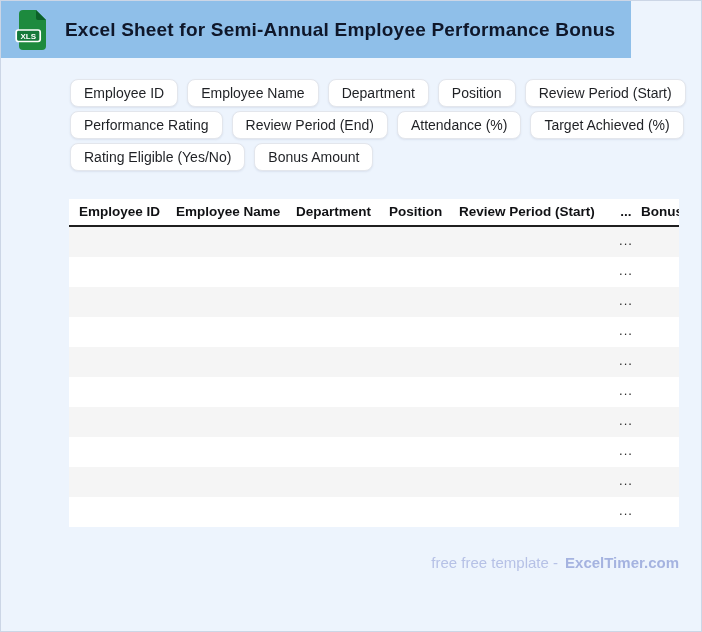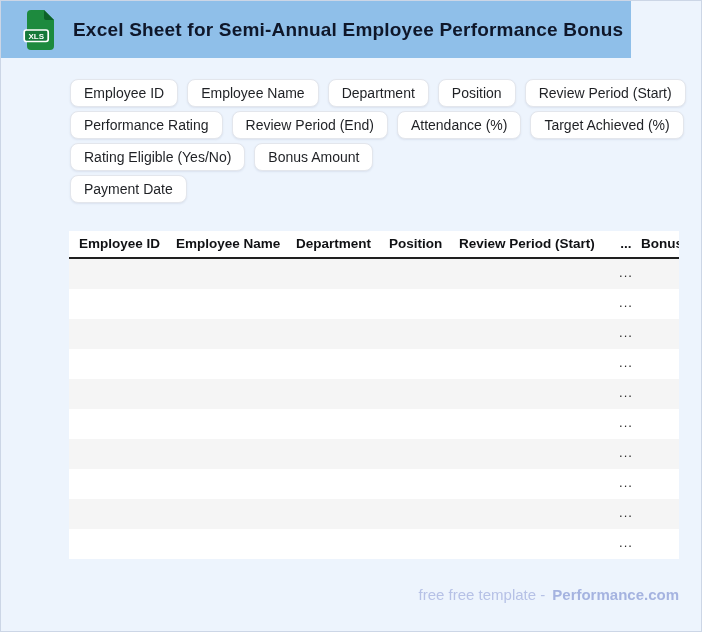--- a/index.html
+++ b/index.html
@@ -10,21 +10,21 @@
     border: 1px solid #ccd6e6;
     overflow: hidden;
     font-family: "Liberation Sans", sans-serif;
   }
 
   
   .topbar {
     width: 630px; height: 57px;
     background: #8fbfe9;
     display: flex; align-items: center;
-    padding-left: 22px; gap: 17px;
+    padding-left: 14px; gap: 17px;
   }
   .topbar-title {
     color: #0f172a; font-size: 19px; letter-spacing: .2px;
     white-space: nowrap;
   }
   .file-icon { display: inline-flex; flex: 0 0 auto; }
 
   
   .chips { margin: 21px 0 0 69px; width: 615px; }
   .chip-row { display: flex; gap: 9px; margin-bottom: 4px; }
@@ -114,23 +114,20 @@
   <div class="chip-row">
     <span class="chip">Performance Rating</span>
     <span class="chip">Review Period (End)</span>
     <span class="chip">Attendance (%)</span>
     <span class="chip">Target Achieved (%)</span>
   </div>
   <div class="chip-row">
     <span class="chip">Rating Eligible (Yes/No)</span>
     <span class="chip">Bonus Amount</span>
   </div>
-  <div class="chip-row">
-    <span class="chip">Payment Date</span>
-  </div>
 </section>
 
 <section class="sheet">
   <div class="sheet-head">
     <span class="hcell c0">Employee ID</span>
     <span class="hcell c1">Employee Name</span>
     <span class="hcell c2">Department</span>
     <span class="hcell c3">Position</span>
     <span class="hcell c4">Review Period (Start)</span>
     <span class="hcell c5">...</span>
@@ -164,14 +161,14 @@
       <div class="trow">
         <span class="ellipsis-cell">...</span>
       </div>
       <div class="trow">
         <span class="ellipsis-cell">...</span>
       </div>
     </div>
 </section>
 
 <footer class="footer">
-  <span>free free template -</span><span class="brand">Performance.com</span>
+  <span>free free template -</span><span class="brand">ExcelTimer.com</span>
 </footer>
 
 </body></html>

